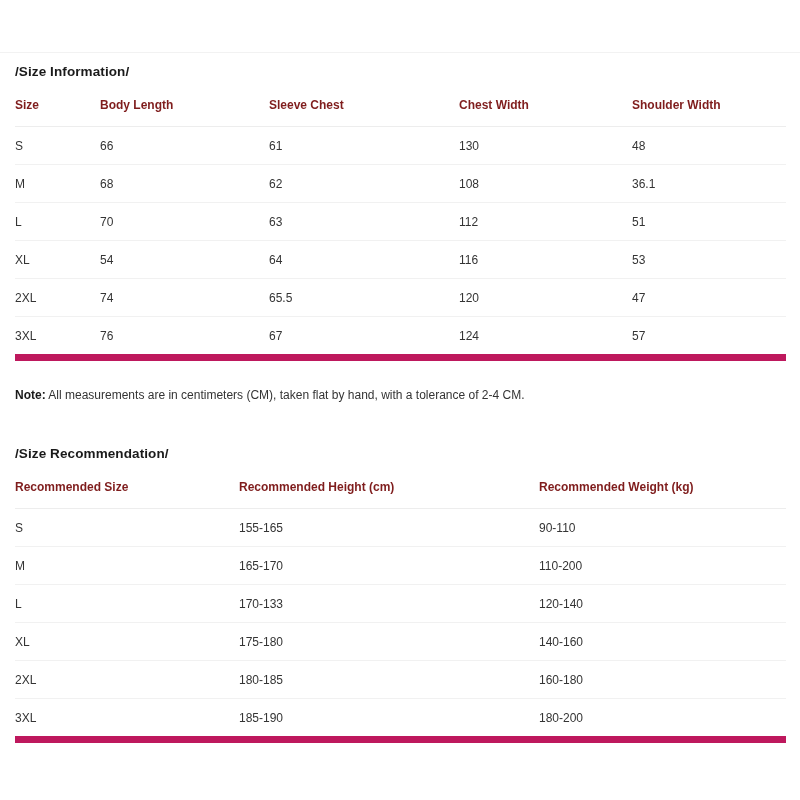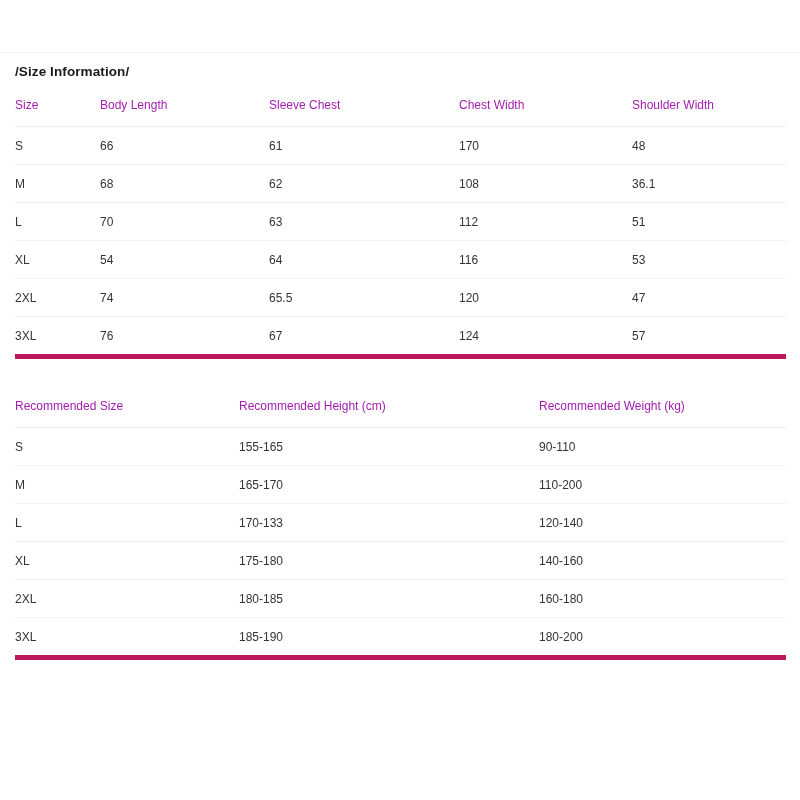--- a/index.html
+++ b/index.html
@@ -61,36 +61,36 @@
   table.size-table td {
     text-align: left;
     padding: 0;
     vertical-align: middle;
     font-size: 12px;
     line-height: 16px;
     white-space: nowrap;
   }
 
   table.size-table thead th {
-    font-weight: normal;
-    color: #a21caf;
+    font-weight: bold;
+    color: #7f1d1d;
     height: 30px;
     padding-bottom: 6px;
     border-bottom: 1px solid #ededed;
   }
 
   table.size-table tbody td {
     font-weight: normal;
     color: #343434;
     height: 37px;
     border-bottom: 1px solid #f1f1f1;
   }
 
   table.size-table tbody tr:last-child td {
-    border-bottom: 5px solid #be185d;
+    border-bottom: 7px solid #be185d;
   }
 
   
   .t1 col.c1 { width: 85px; }
   .t1 col.c2 { width: 169px; }
   .t1 col.c3 { width: 190px; }
   .t1 col.c4 { width: 173px; }
   .t1 col.c5 { width: 154px; }
 
   
@@ -140,21 +140,21 @@
           <th>Sleeve Chest</th>
           <th>Chest Width</th>
           <th>Shoulder Width</th>
         </tr>
       </thead>
       <tbody>
         <tr>
           <td>S</td>
           <td>66</td>
           <td>61</td>
-          <td>170</td>
+          <td>130</td>
           <td>48</td>
         </tr>
         <tr>
           <td>M</td>
           <td>68</td>
           <td>62</td>
           <td>108</td>
           <td>36.1</td>
         </tr>
         <tr>
@@ -181,23 +181,27 @@
         <tr>
           <td>3XL</td>
           <td>76</td>
           <td>67</td>
           <td>124</td>
           <td>57</td>
         </tr>
       </tbody>
     </table>
 
+    <div class="note">
+      <span class="note-label">Note:</span><span> All measurements are in centimeters (CM), taken flat by hand, with a tolerance of 2-4 CM.</span>
+    </div>
 
     <div class="spacer-between"></div>
 
+    <div class="section-title">/Size Recommendation/</div>
 
     <table class="size-table t2">
       <colgroup>
         <col class="c1">
           <col class="c2">
           <col class="c3">
       </colgroup>
       <thead>
         <tr>
           <th>Recommended Size</th>

